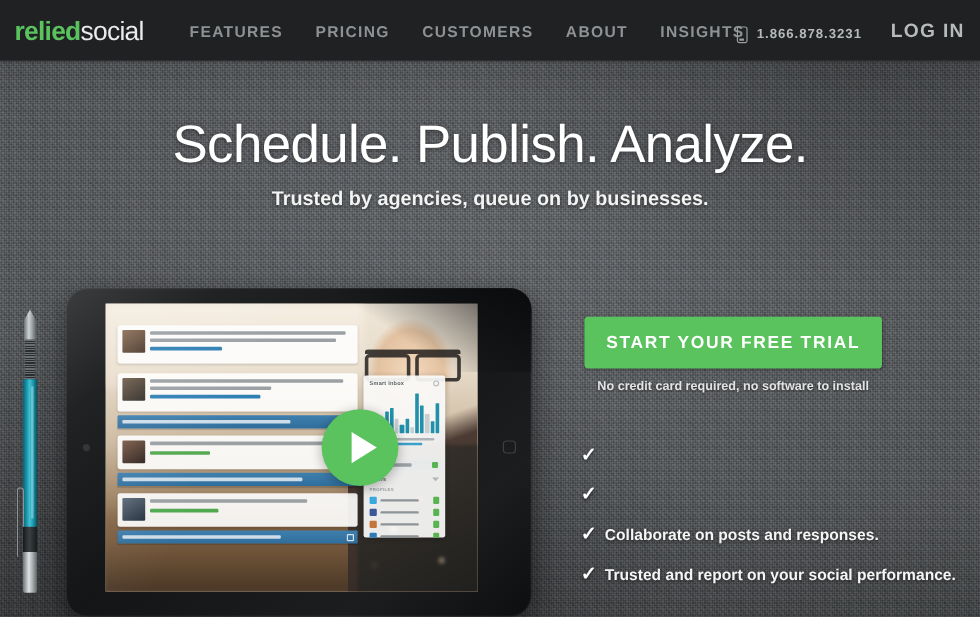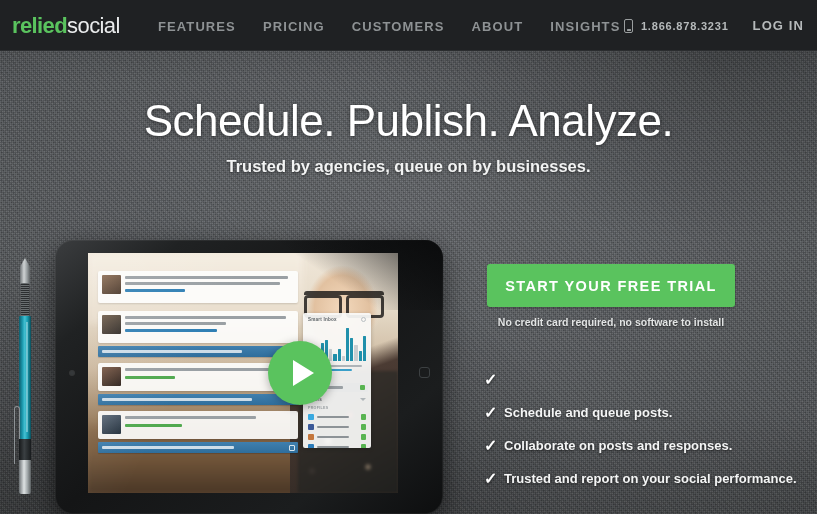--- a/index.html
+++ b/index.html
@@ -59,21 +59,21 @@
   .phone-wrap{ display:flex; align-items:center; gap:8px; }
   #phone-icon{
     width:9px; height:14px; border:1.4px solid #9a9e9f; border-radius:2px;
     position:relative; display:block;
   }
   #phone-icon::after{
     content:""; position:absolute; left:1.6px; bottom:1px;
     width:4px; height:2.4px; background:#9a9e9f; border-radius:.5px;
   }
   #phone-number{ color:#b6babb; font-size:11px; font-weight:bold; letter-spacing:.8px; white-space:nowrap; }
-  #login-link{ color:#b6babb; font-size:13px; font-weight:bold; letter-spacing:1.1px; text-decoration:none; white-space:nowrap; }
+  #login-link{ color:#b6babb; font-size:16px; font-weight:bold; letter-spacing:1.1px; text-decoration:none; white-space:nowrap; }
 
   
   #hero-title{
     position:absolute; left:0; top:96px; width:817px; text-align:center;
     color:#ffffff; font-size:44px; font-weight:normal; letter-spacing:-.5px;
     text-shadow:0 1px 4px rgba(0,0,0,.45); z-index:12; white-space:nowrap;
   }
   #hero-sub{
     position:absolute; left:0; top:157px; width:817px; text-align:center;
     color:#f2f3f3; font-size:16.5px; font-weight:bold;
@@ -497,21 +497,20 @@
 
 <button id="cta-button">START YOUR FREE TRIAL</button>
 <div id="cta-note">No credit card required, no software to install</div>
 
 <div id="feature-list">
   <div class="feature-row">
     <span class="check-icon">✓</span>
   </div>
   <div class="feature-row">
     <span class="check-icon">✓</span>
-    <span class="feature-text">Schedule and queue posts.</span>
   </div>
   <div class="feature-row">
     <span class="check-icon">✓</span>
     <span class="feature-text">Collaborate on posts and responses.</span>
   </div>
   <div class="feature-row">
     <span class="check-icon">✓</span>
     <span class="feature-text">Trusted and report on your social performance.</span>
   </div>
 </div>

